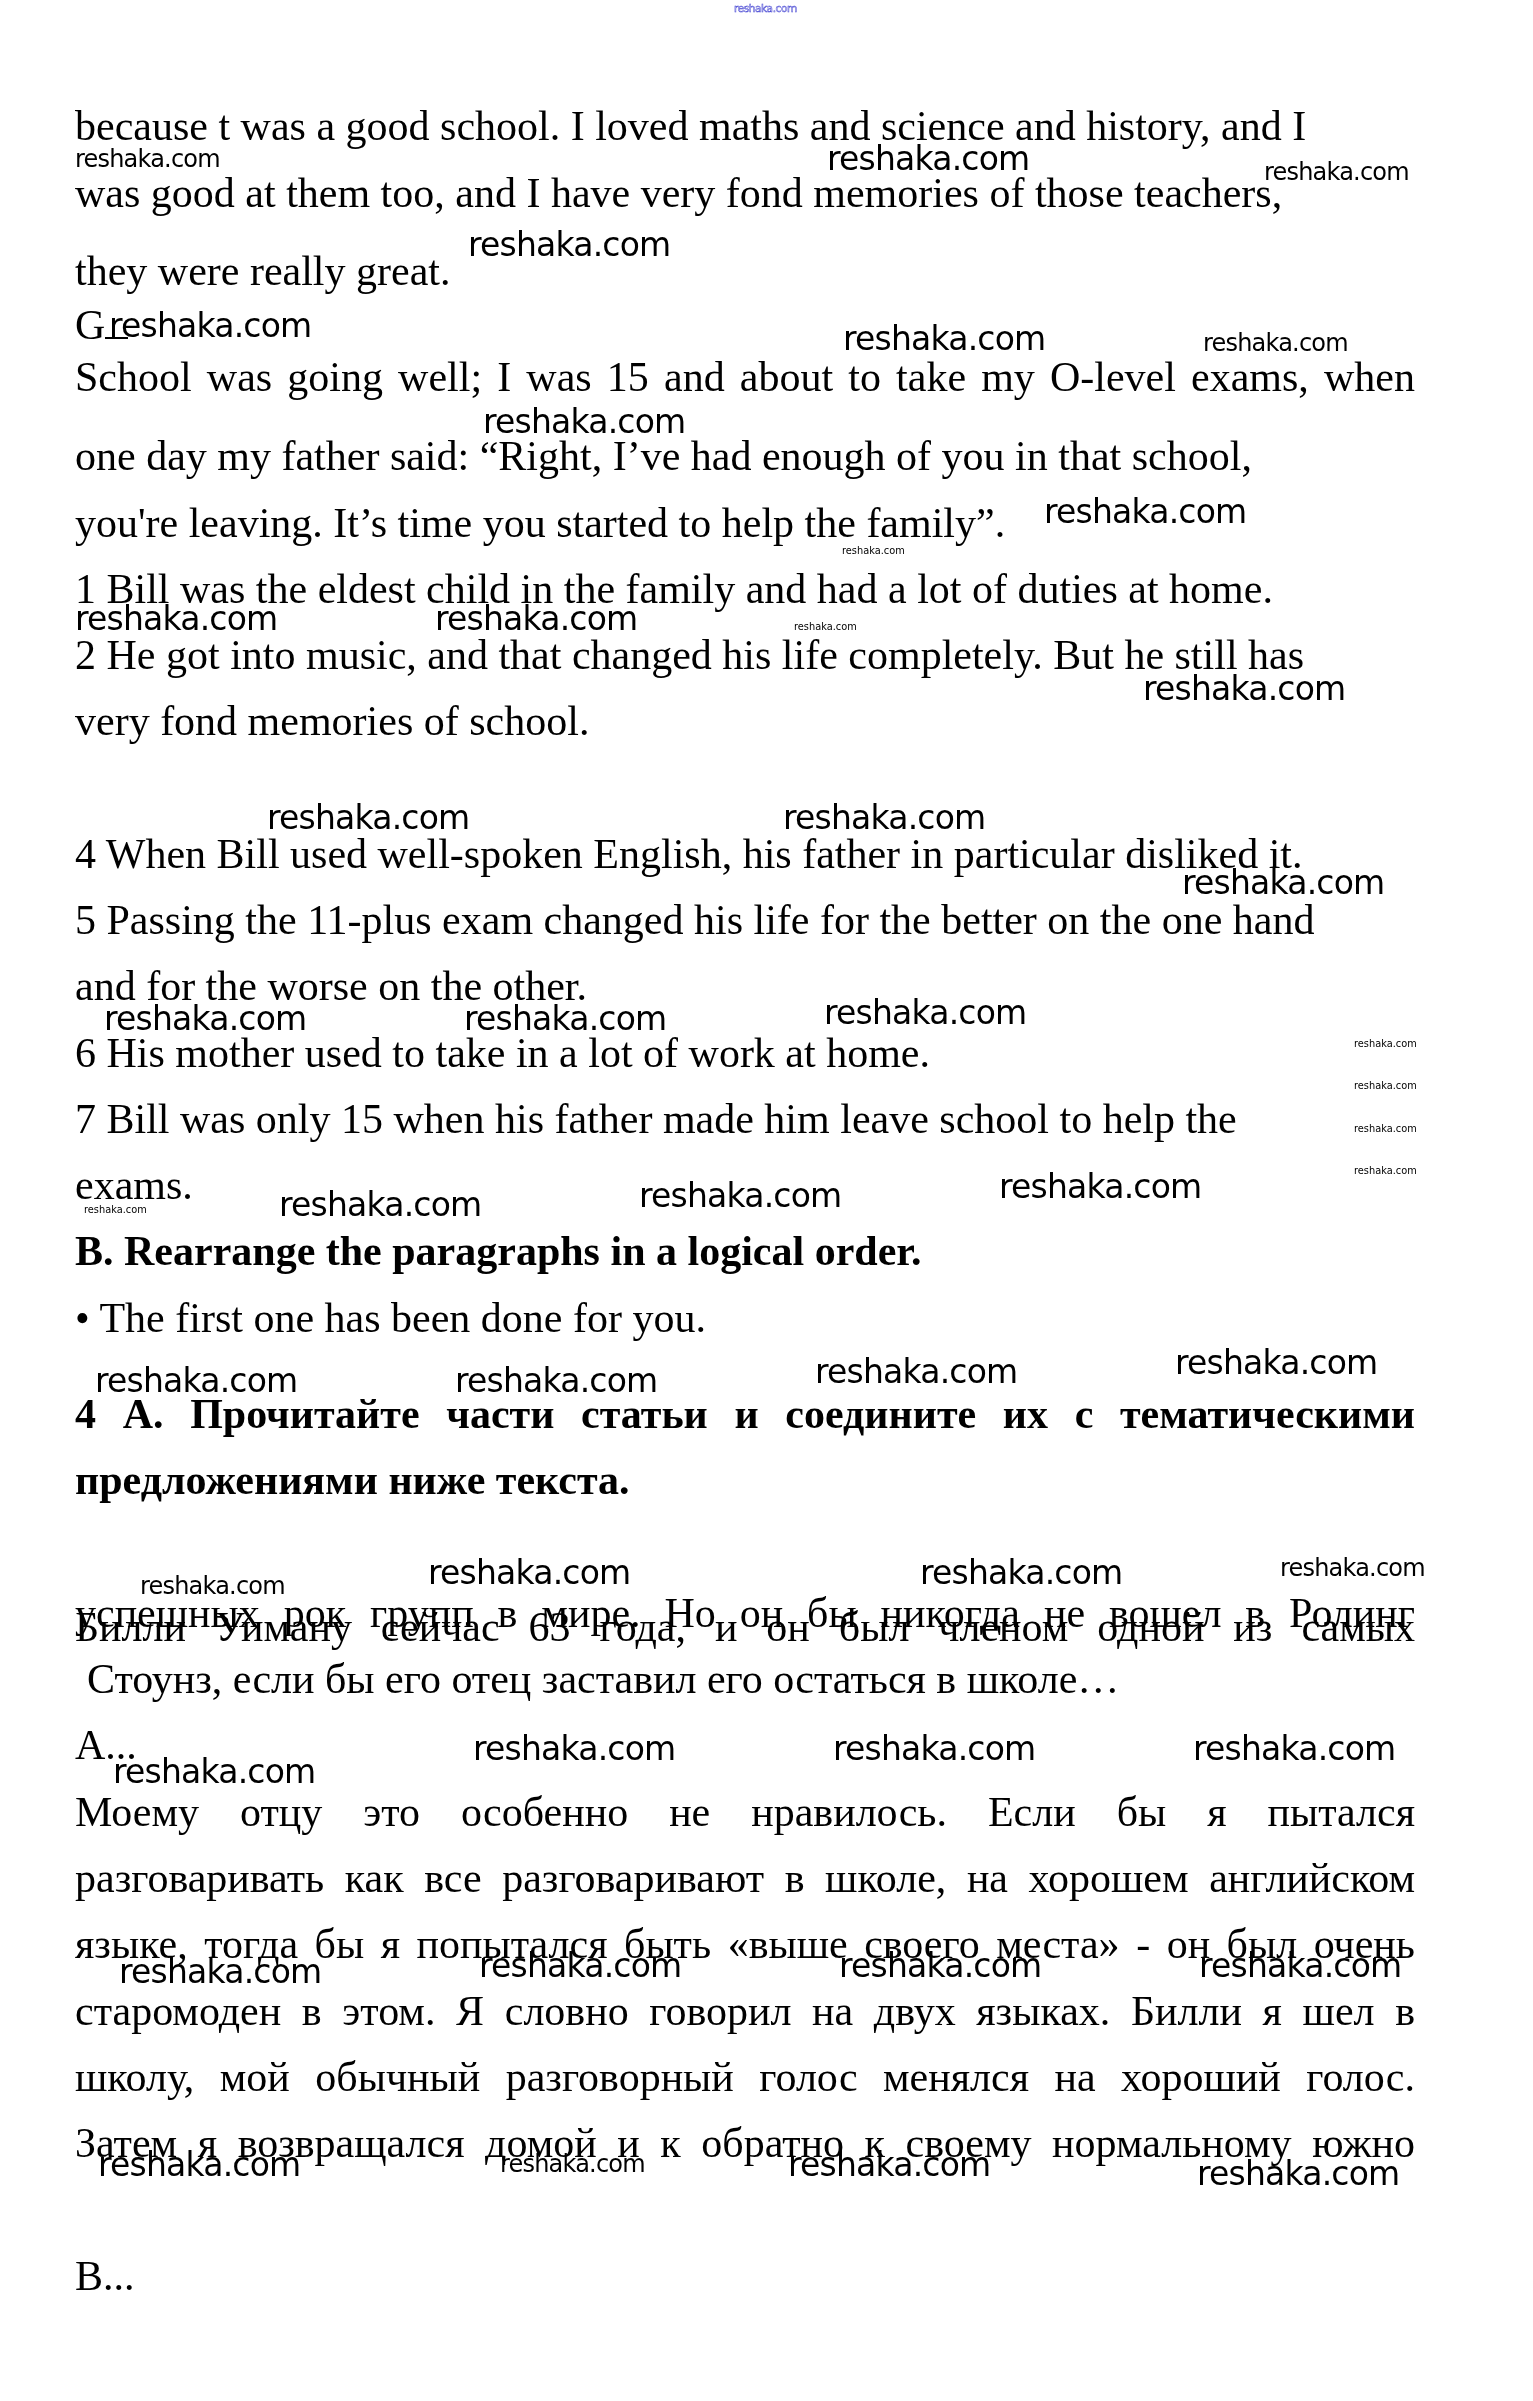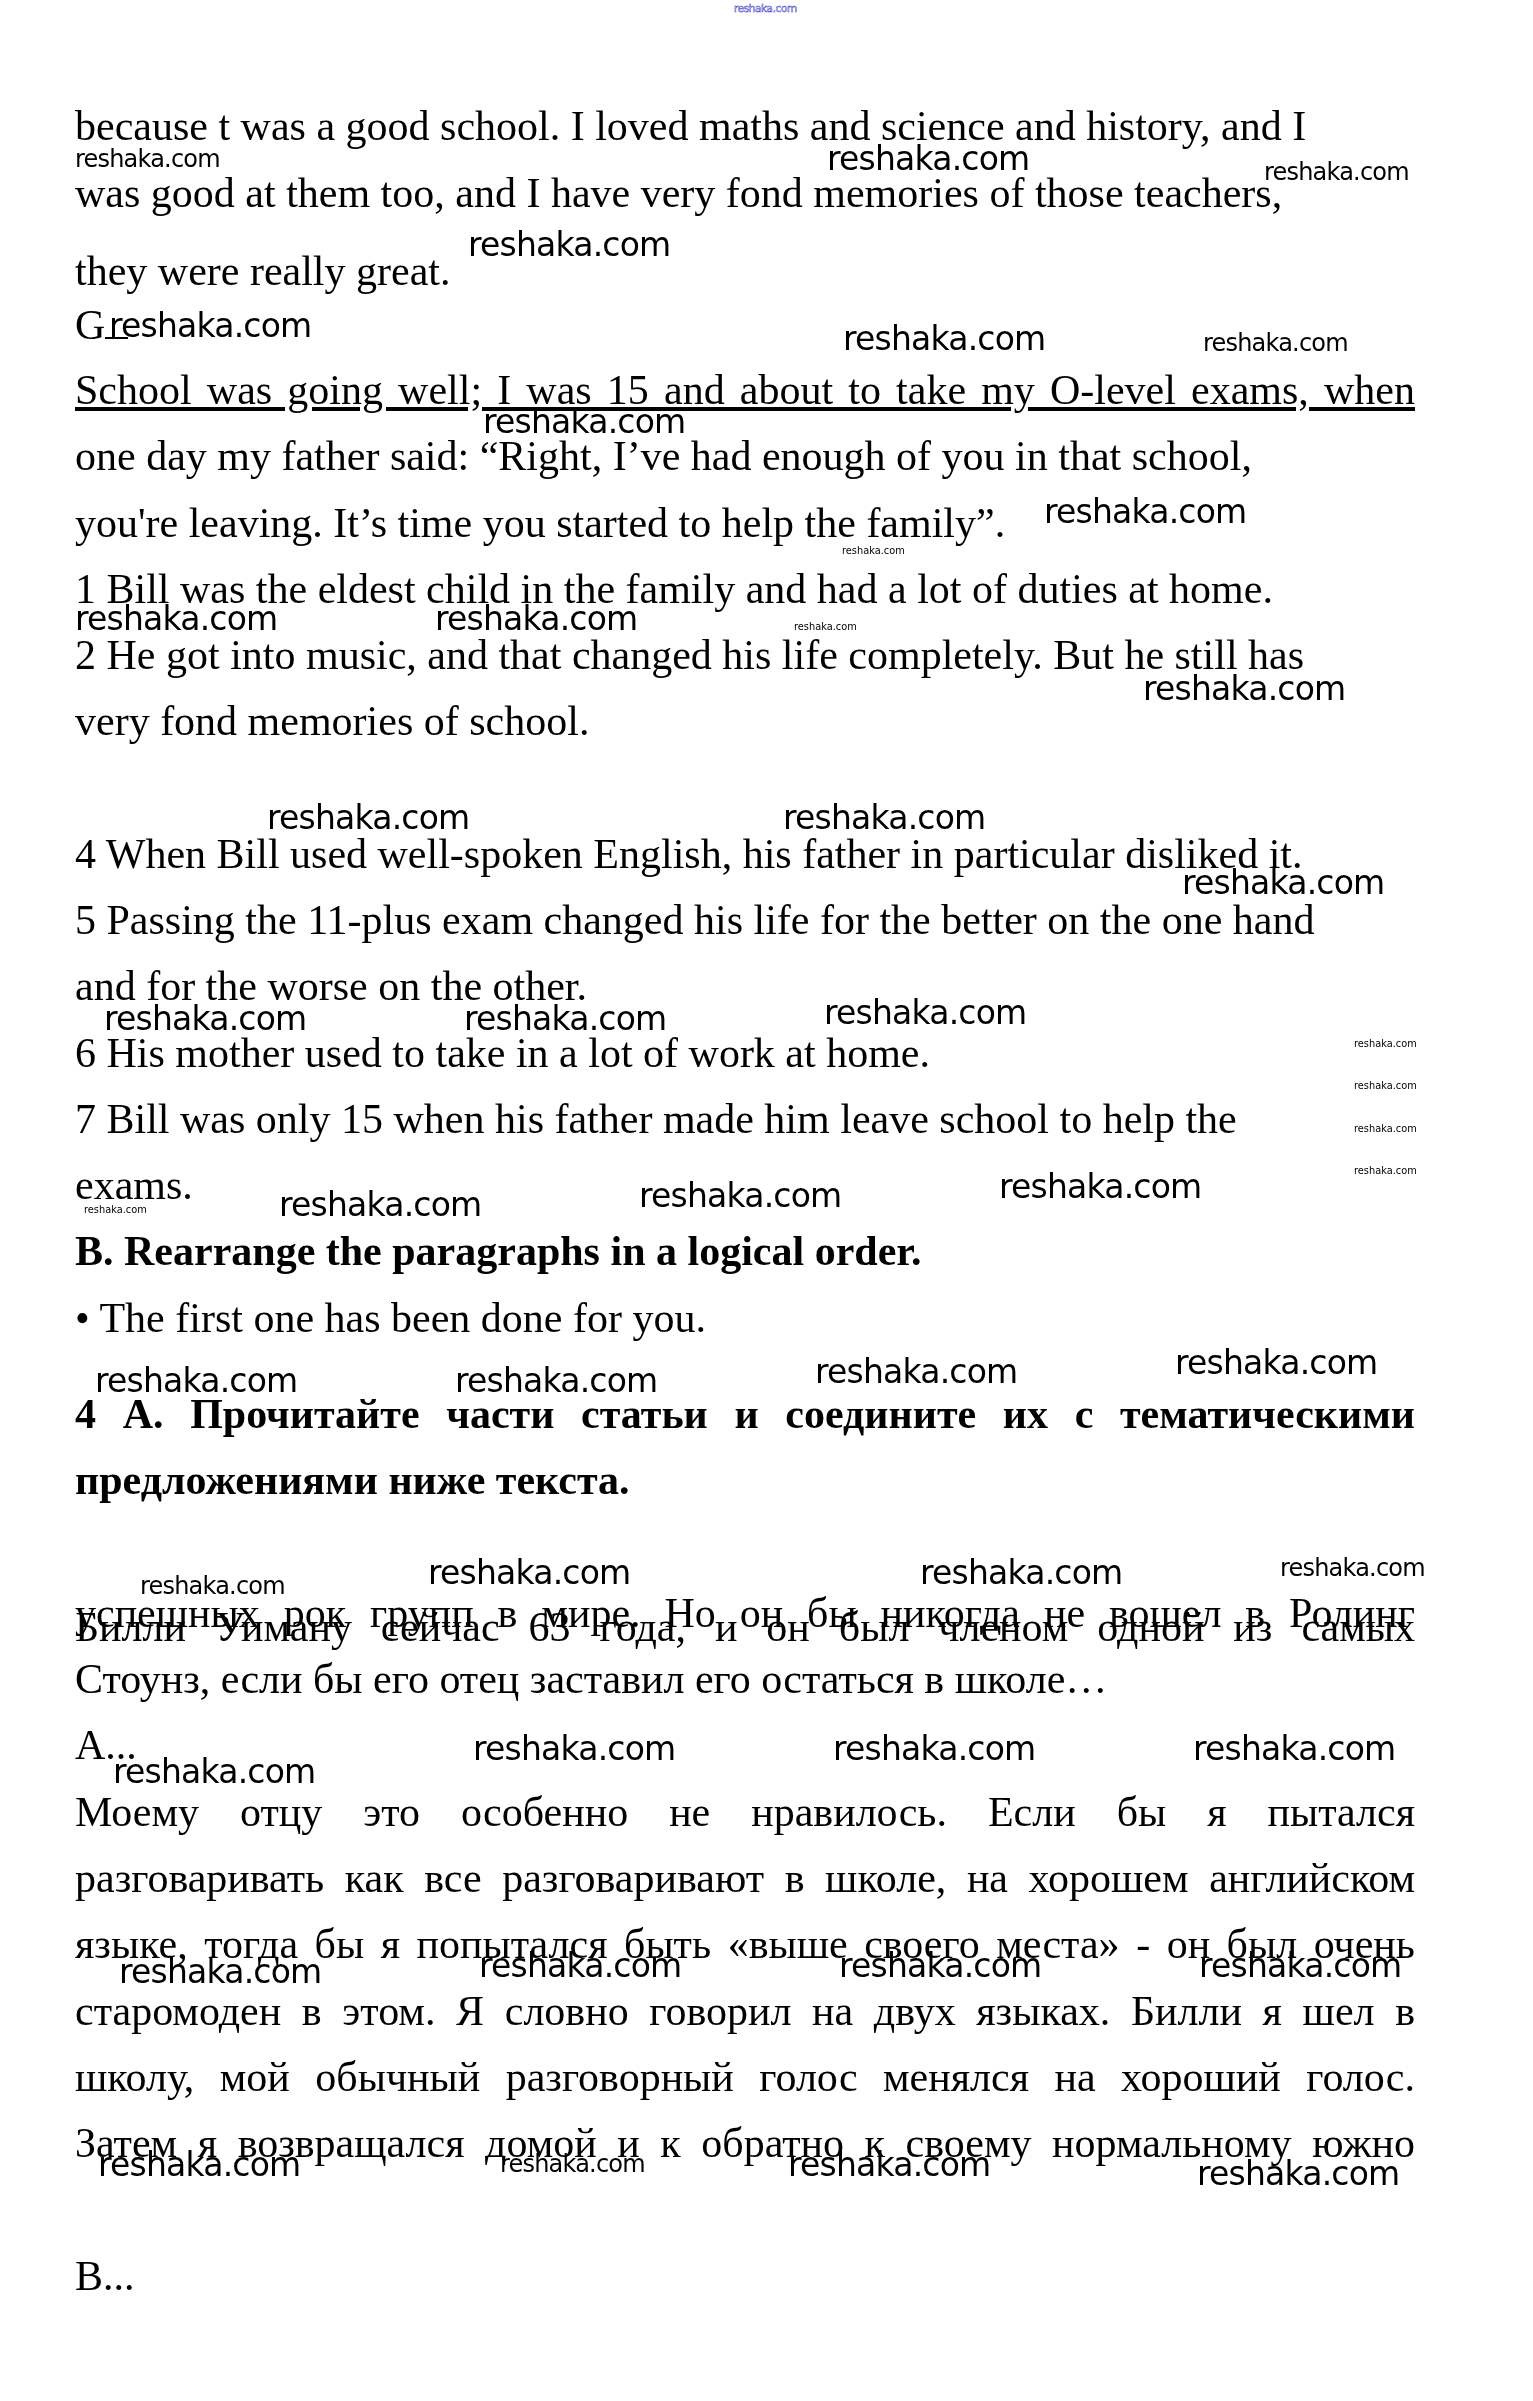--- a/index.html
+++ b/index.html
@@ -32,21 +32,21 @@
 
   <div class="wm-top">reshaka.com</div>
 
   <div class="line" style="top:105px;">because t was a good school. I loved maths and science and history, and I</div>
   <div class="line" style="top:172px;">was good at them too, and I have very fond memories of those teachers,</div>
   <div class="line" style="top:250px;">they were really great.</div>
 
   <div class="line" style="top:304px;">
     <span>G</span><span class="underscore"></span>
   </div>
-  <div class="line justify" style="top:369px;text-decoration:underline;">School was going well; I was 15 and about to take my O-level exams, when</div>
+  <div class="line justify" style="top:356px;">School was going well; I was 15 and about to take my O-level exams, when</div>
   <div class="line" style="top:435px;">one day my father said: “Right, I’ve had enough of you in that school,</div>
   <div class="line" style="top:502px;">you're leaving. It’s time you started to help the family”.</div>
 
   <div class="line" style="top:568px;">1 Bill was the eldest child in the family and had a lot of duties at home.</div>
   <div class="line" style="top:634px;">2 He got into music, and that changed his life completely. But he still has</div>
   <div class="line" style="top:700px;">very fond memories of school.</div>
   <div class="line" style="top:833px;">4 When Bill used well-spoken English, his father in particular disliked it.</div>
   <div class="line" style="top:899px;">5 Passing the 11-plus exam changed his life for the better on the one hand</div>
   <div class="line" style="top:965px;">and for the worse on the other.</div>
   <div class="line" style="top:1032px;">6 His mother used to take in a lot of work at home.</div>
@@ -54,21 +54,21 @@
   <div class="line" style="top:1164px;">exams.</div>
 
   <div class="line bold" style="top:1230px;">B. Rearrange the paragraphs in a logical order.</div>
   <div class="line" style="top:1297px;">• The first one has been done for you.</div>
 
   <div class="line bold justify" style="top:1393px;">4 А. Прочитайте части статьи и соедините их с тематическими</div>
   <div class="line bold" style="top:1459px;">предложениями ниже текста.</div>
 
   <div class="line justify" style="top:1606px;">Билли Уиману сейчас 63 года, и он был членом одной из самых</div>
   <div class="line justify" style="top:1592px;">успешных рок групп в мире. Но он бы никогда не вошел в Ролинг</div>
-  <div class="line" style="top:1658px;">Стоунз, если бы его отец заставил его остаться в школе…</div>
+  <div class="line" style="top:1658px;margin-left:12px;">Стоунз, если бы его отец заставил его остаться в школе…</div>
 
   <div class="line" style="top:1724px;">A...</div>
   <div class="line justify" style="top:1791px;">Моему отцу это особенно не нравилось. Если бы я пытался</div>
   <div class="line justify" style="top:1857px;">разговаривать как все разговаривают в школе, на хорошем английском</div>
   <div class="line justify" style="top:1923px;">языке, тогда бы я попытался быть «выше своего места» - он был очень</div>
   <div class="line justify" style="top:1990px;">старомоден в этом. Я словно говорил на двух языках. Билли я шел в</div>
   <div class="line justify" style="top:2056px;">школу, мой обычный разговорный голос менялся на хороший голос.</div>
   <div class="line justify" style="top:2122px;">Затем я возвращался домой и к обратно к своему нормальному южно</div>
 
   <div class="line" style="top:2255px;">B...</div>

